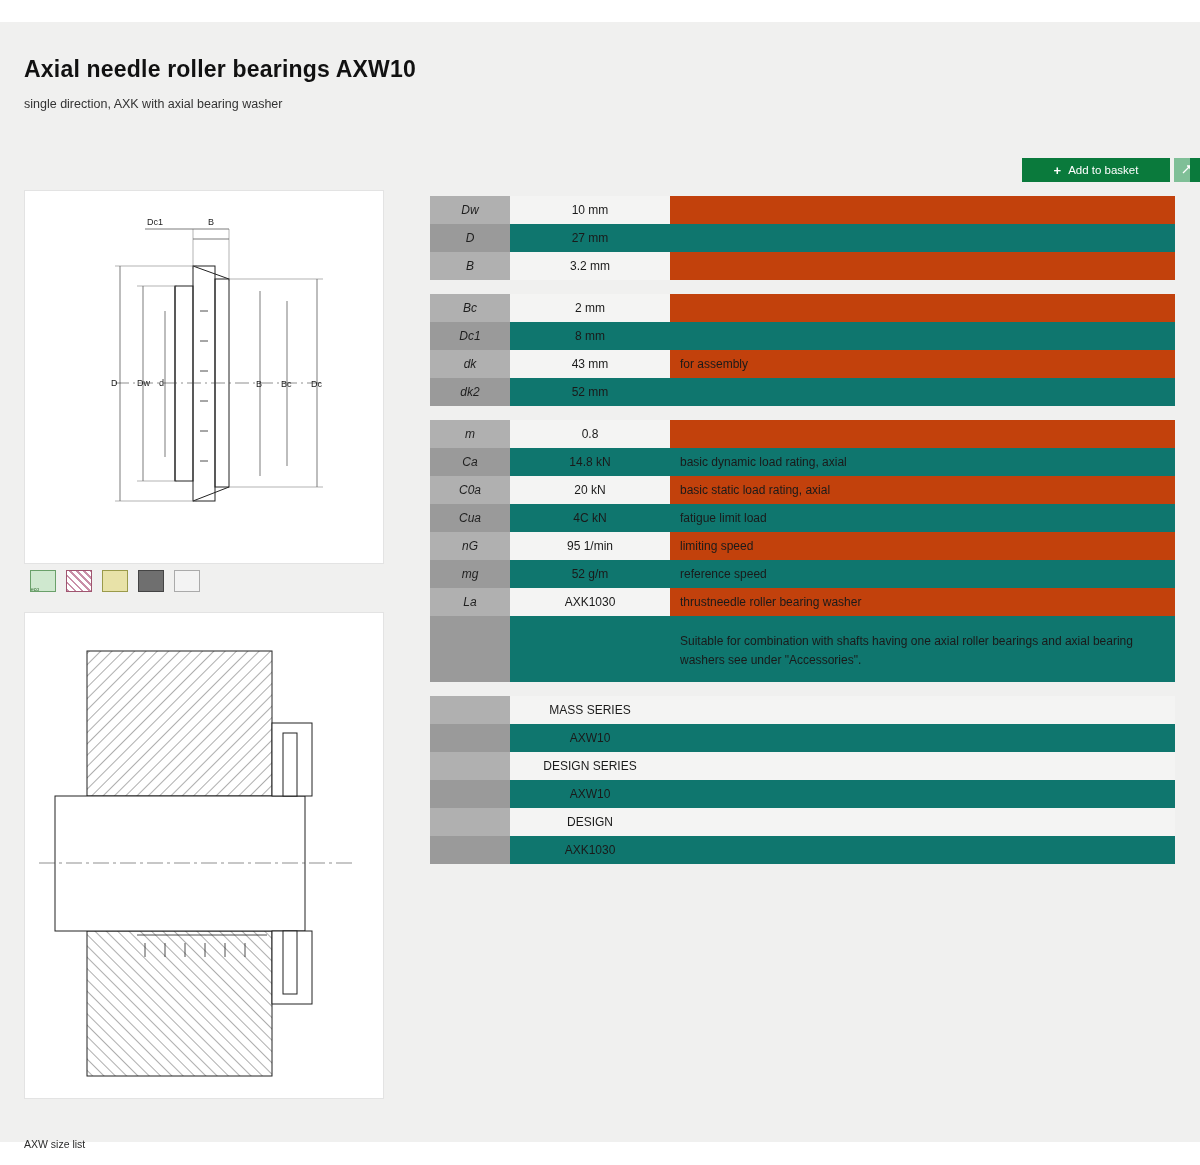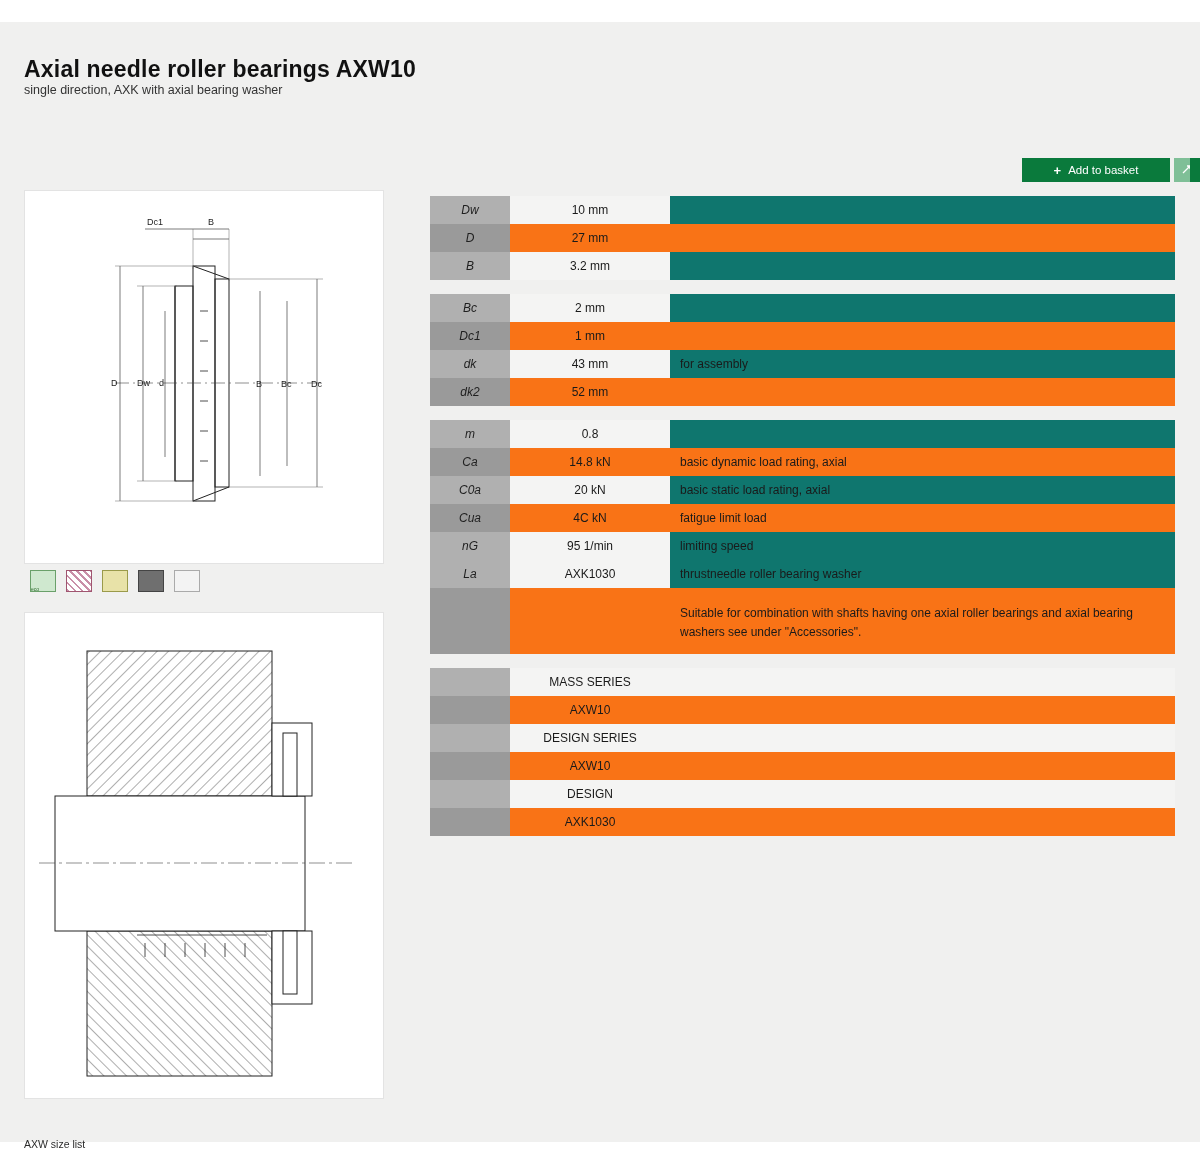--- a/index.html
+++ b/index.html
@@ -40,21 +40,21 @@
     font-size: 23px;
     font-weight: bold;
     letter-spacing: 0.2px;
     color: #111111;
     margin: 0;
     filter: blur(0.6px);
   }
   .subtitle {
     font-size: 12.5px;
     color: #333333;
-    margin: 0 0 0 0;
+    margin: 14px 0 0 0;
     filter: blur(0.6px);
   }
   
   .toolbar {
     position: absolute;
     right: 0px;
     top: 158px;
     display: flex;
     align-items: center;
     gap: 4px;
@@ -163,21 +163,21 @@
     font-size: 12px;
   }
   .grp { margin-bottom: 14px; }
   .row {
     display: flex;
     align-items: stretch;
     min-height: 28px;
   }
   .row.alt .c-sym { background: #9a9a9a; }
   .row.alt .c-val,
-  .row.alt .c-desc { background: #f97316; }
+  .row.alt .c-desc { background: #0f766e; }
   .c-sym {
     width: 80px;
     background: #b0b0b0;
     display: flex;
     align-items: center;
     justify-content: center;
     font-size: 12px;
     font-style: italic;
     color: #1f1f1f;
     filter: blur(0.7px);
@@ -188,21 +188,21 @@
     display: flex;
     align-items: center;
     justify-content: center;
     padding: 5px 6px;
     box-sizing: border-box;
     text-align: center;
     filter: blur(0.6px);
   }
   .c-desc {
     flex: 1;
-    background: #0f766e;
+    background: #c2410c;
     display: flex;
     align-items: center;
     padding: 5px 10px;
     box-sizing: border-box;
     filter: blur(0.6px);
   }
   .c-desc.multi {
     display: block;
     line-height: 1.6;
     padding: 16px 10px 12px 10px;
@@ -351,21 +351,21 @@
     </div>
 
     <div class="grp">
       <div class="row">
         <div class="c-sym">Bc</div>
         <div class="c-val">2 mm</div>
         <div class="c-desc"></div>
       </div>
       <div class="row alt">
         <div class="c-sym">Dc1</div>
-        <div class="c-val">1 mm</div>
+        <div class="c-val">8 mm</div>
         <div class="c-desc"></div>
       </div>
       <div class="row">
         <div class="c-sym">dk</div>
         <div class="c-val">43 mm</div>
         <div class="c-desc">for   assembly</div>
       </div>
       <div class="row alt">
         <div class="c-sym">dk2</div>
         <div class="c-val">52 mm</div>
@@ -392,20 +392,25 @@
       <div class="row alt">
         <div class="c-sym">Cua</div>
         <div class="c-val">4C kN</div>
         <div class="c-desc">fatigue limit load</div>
       </div>
       <div class="row">
         <div class="c-sym">nG</div>
         <div class="c-val">95 1/min</div>
         <div class="c-desc">limiting speed</div>
       </div>
+      <div class="row alt">
+        <div class="c-sym">mg</div>
+        <div class="c-val">52 g/m</div>
+        <div class="c-desc">reference speed</div>
+      </div>
       <div class="row">
         <div class="c-sym">La</div>
         <div class="c-val">AXK1030</div>
         <div class="c-desc">thrustneedle roller bearing washer</div>
       </div>
       <div class="row alt note-row">
         <div class="c-sym"></div>
         <div class="c-val"></div>
         <div class="c-desc multi">Suitable for combination with shafts having one axial roller bearings and axial bearing washers see under "Accessories".</div>
       </div>

